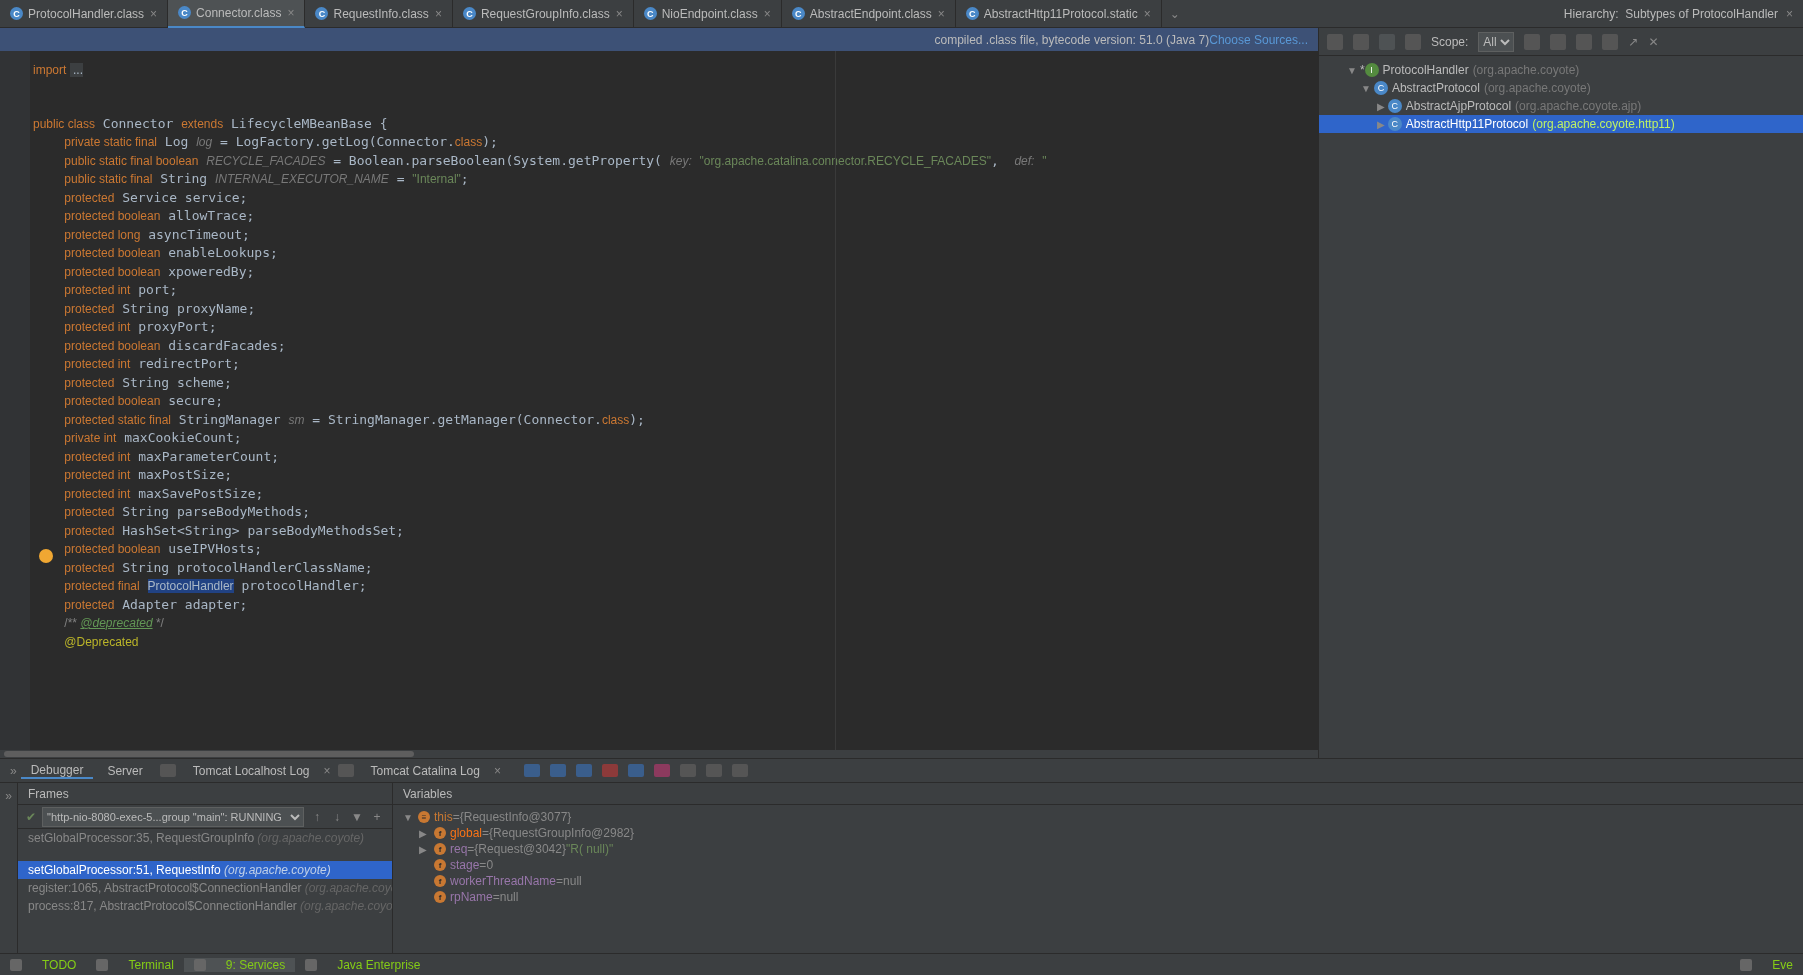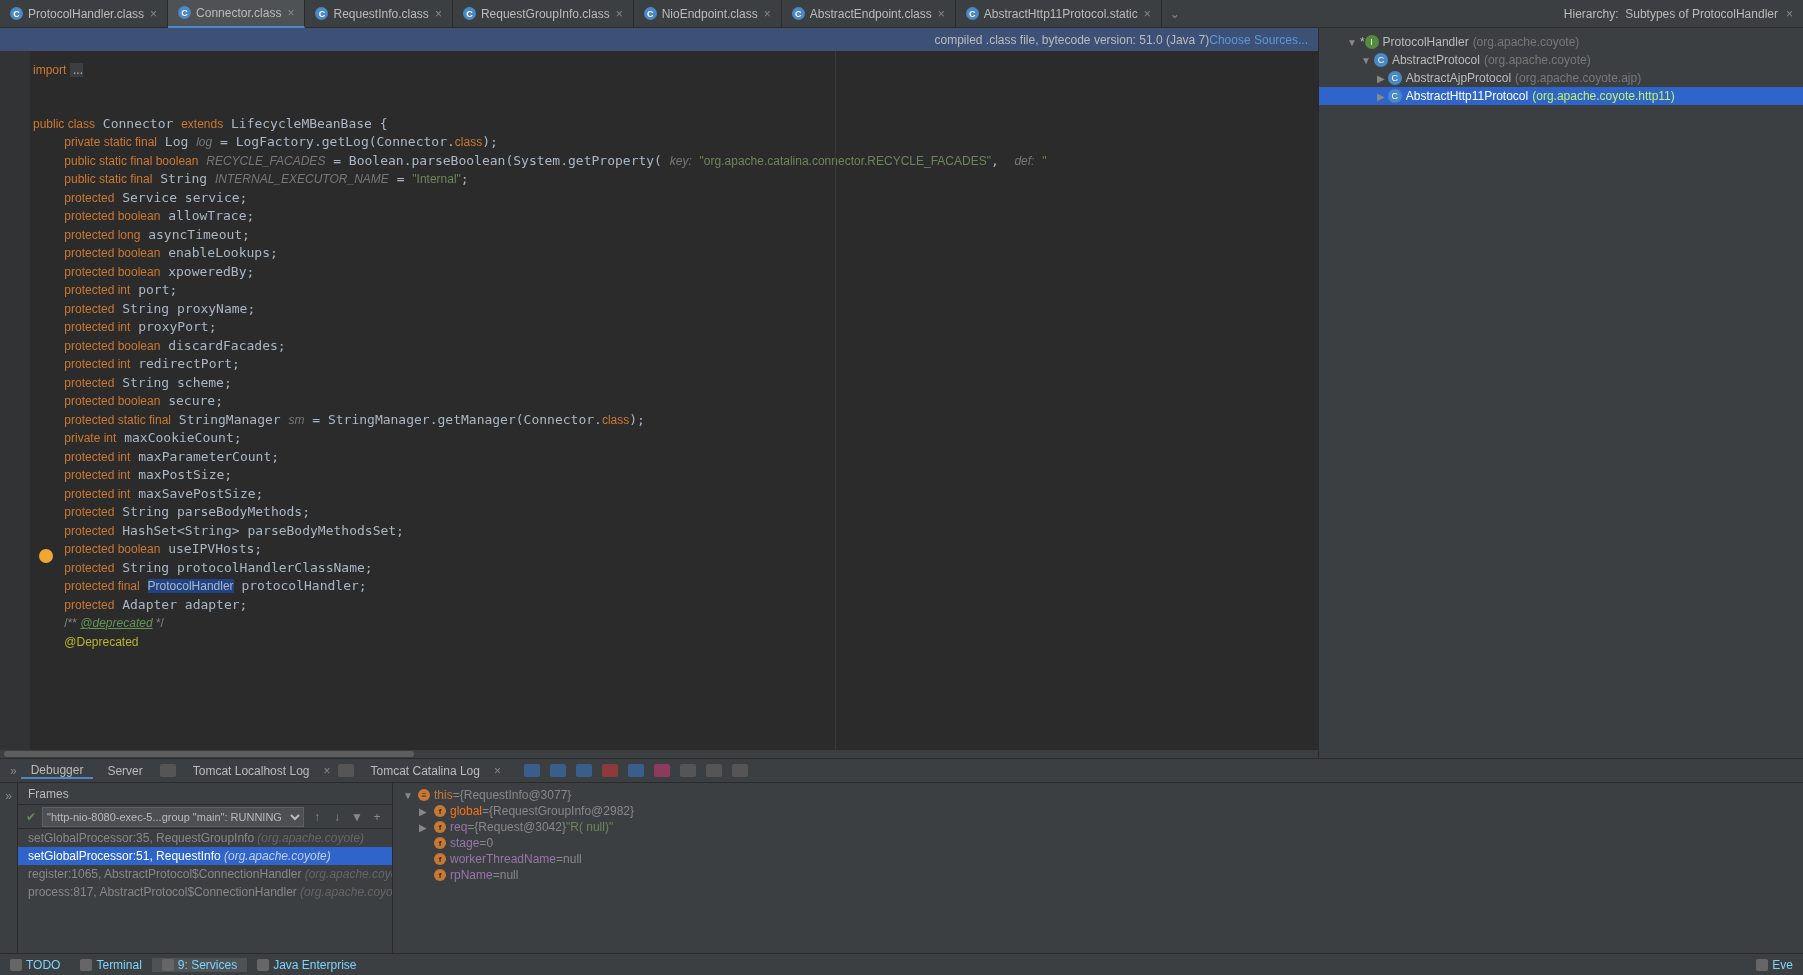--- a/index.html
+++ b/index.html
@@ -47,33 +47,33 @@
 .svc-ico { width:16px; height:13px; background:#555; margin:0 3px; border-radius:2px; }
 .dbg-body { display:flex; flex:1; min-height:0; }
 .frames { width:375px; border-right:1px solid #2b2b2b; display:flex; flex-direction:column; }
 .panel-h { height:22px; padding:0 10px; color:#bbb; display:flex; align-items:center; border-bottom:1px solid #2b2b2b; }
 .frame-ctrl { display:flex; align-items:center; height:24px; padding:0 8px; gap:6px; border-bottom:1px solid #2b2b2b; }
 .frame-ctrl select { flex:1; background:#4c5052; color:#bbb; border:1px solid #5e6060; height:20px; font-size:11px; }
 .frame-ctrl .fb { width:14px; height:14px; color:#888; text-align:center; }
 .frame-list { flex:1; overflow:hidden; }
 .frame-row { padding:2px 10px; color:#888; font-size:11.5px; white-space:nowrap; overflow:hidden; }
 .frame-row .fpkg { color:#666; font-style:italic; }
-.frame-row.fsel { background:#2f65ca; color:#fff; }
+.frame-row.fsel { background:#2f65ca; color:#fff;margin-top:14px; }
 .frame-row.fsel .fpkg { color:#c0d0e8; }
 .vars { flex:1; display:flex; flex-direction:column; }
 .var-list { flex:1; padding:4px 0; }
 .var-row { padding:1px 10px; display:flex; align-items:center; font-size:11.5px; }
 .var-row .arr { color:#888; }
 .v-ico { width:12px; height:12px; border-radius:50%; background:#c87832; margin-right:4px; display:inline-flex; align-items:center; justify-content:center; color:#2b2b2b; font-size:8px; font-weight:bold; }
 .v-name { color:#9876aa; }
 .v-eq { color:#888; }
 .v-val { color:#888; }
 .v-str { color:#6a8759; }
 .statusbar { height:22px; background:#3c3f41; border-top:1px solid #2b2b2b; display:flex; align-items:center; }
-.sb-item { padding:0 10px; color:#7dd3fc; display:flex; align-items:center; gap:4px; }
+.sb-item { padding:0 10px; color:#84cc16; display:flex; align-items:center; gap:20px; }
 .sb-item.act2 { background:#4e5254; }
 .sb-ico { width:12px; height:12px; background:#666; border-radius:2px; }
 .editor-scroll { height:8px; background:#3c3f41; position:absolute; bottom:0; left:0; right:0; }
 .editor-scroll .thumb { height:6px; width:410px; background:#5e5e5e; margin:1px 0 0 4px; border-radius:3px; }
 </style>
 </head>
 <body>
 
 <div class="tabs">
   <div class="tab">
@@ -162,20 +162,34 @@
     <span class="kw">protected</span> Adapter adapter;
     <span class="com">/** </span><span class="doc" style="text-decoration:underline">@deprecated</span><span class="com"> */</span>
     <span style="color:#bbb529">@Deprecated</span></pre>
       <div class="editor-scroll">
           <div class="thumb"></div>
         </div>
     </div>
   </div>
 
   <div class="sidepanel">
+    <div class="side-tools">
+      <span class="ti"></span>
+      <span class="ti"></span>
+      <span class="ti" style="background:#4e5254"></span>
+      <span class="ti"></span>
+      <span class="sc">Scope:</span>
+      <select><option>All</option></select>
+      <span class="ti"></span>
+      <span class="ti"></span>
+      <span class="ti"></span>
+      <span class="ti"></span>
+      <span style="color:#888">↗</span>
+      <span style="color:#888">✕</span>
+    </div>
     <div class="tree">
       <div class="tree-row"><span class="arr">▼</span> * <span class="c-ico" style="background:#548b3f">I</span><span>ProtocolHandler</span><span class="pkg">(org.apache.coyote)</span></div>
       <div class="tree-row d1">
           <span class="arr">▼</span>
           <span class="c-ico">C</span>
           <span>AbstractProtocol</span>
           <span class="pkg">(org.apache.coyote)</span>
         </div>
       <div class="tree-row d2">
           <span class="arr">▶</span>
@@ -228,20 +242,21 @@
         <span class="fb">+</span>
       </div>
       <div class="frame-list">
         <div class="frame-row"><span>setGlobalProcessor:35, RequestGroupInfo</span> <span class="fpkg">(org.apache.coyote)</span></div>
         <div class="frame-row fsel"><span>setGlobalProcessor:51, RequestInfo</span> <span class="fpkg">(org.apache.coyote)</span></div>
         <div class="frame-row"><span>register:1065, AbstractProtocol$ConnectionHandler</span> <span class="fpkg">(org.apache.coyo...</span></div>
         <div class="frame-row"><span>process:817, AbstractProtocol$ConnectionHandler</span> <span class="fpkg">(org.apache.coyo...</span></div>
       </div>
     </div>
     <div class="vars">
+      <div class="panel-h">Variables</div>
       <div class="var-list" id="varlist">
           <div class="var-row" style="padding-left: 10px;">
             <span class="arr" style="width:12px;display:inline-block">▼</span>
             <span class="v-ico">≡</span>
             <span class="v-name" style="color:#c87832">this</span>
             <span class="v-eq"> = </span>
             <span class="v-val">{RequestInfo@3077}</span>
           </div>
           <div class="var-row" style="padding-left: 26px;">
             <span class="arr" style="width:12px;display:inline-block">▶</span>

